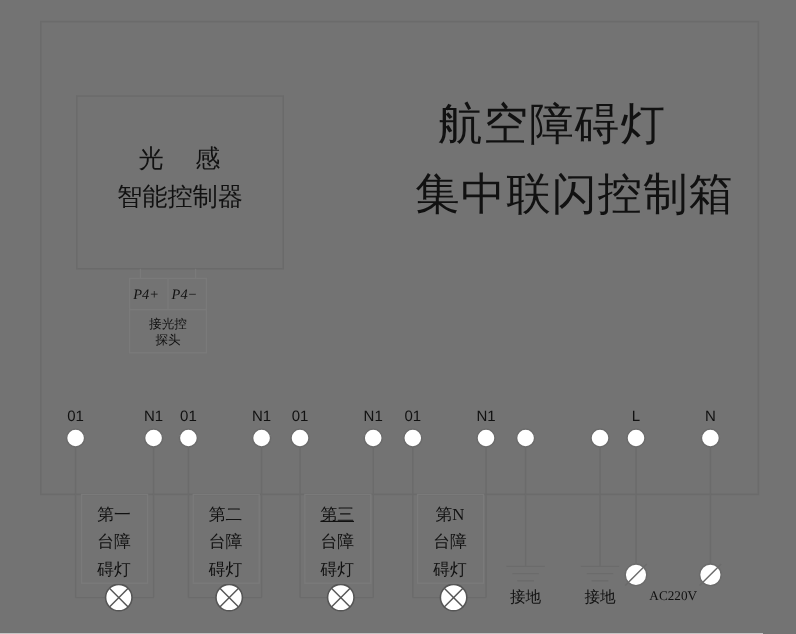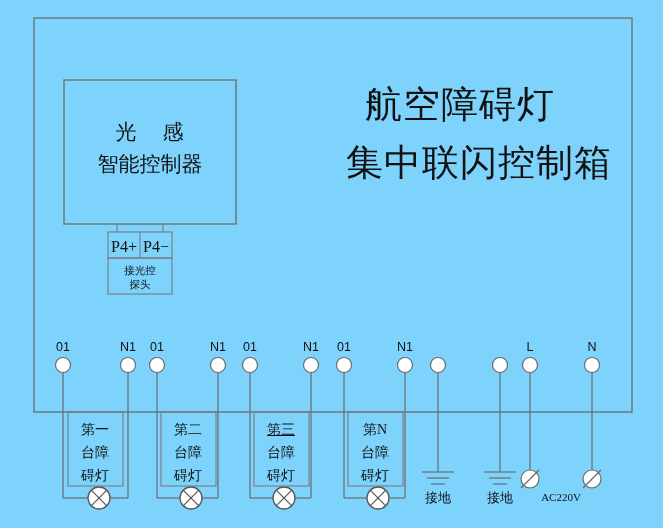--- a/index.html
+++ b/index.html
@@ -8,21 +8,21 @@
     padding: 0;
     background: #ffffff;
   }
   body {
     font-family: "Liberation Serif", "DejaVu Serif", serif;
   }
   #diagram-root {
     position: relative;
     width: 663px;
     height: 528px;
-    background: #7dd3fc;
+    background: #737373;
     overflow: hidden;
   }
   #diagram-svg {
     position: absolute;
     left: 0;
     top: 0;
     width: 663px;
     height: 528px;
   }
   .ln {
@@ -80,22 +80,23 @@
   .ctrl-line2 {
     font-size: 21px;
     letter-spacing: 0px;
   }
   .term-label {
     font-size: 12.5px;
     font-family: Liberation Sans, sans-serif;
     text-align: right;
   }
   .p4-label {
-    font-size: 16px;
-    font-family: "Liberation Serif", "DejaVu Serif", serif;
+    font-size: 12px;
+    font-family: "Liberation Serif", "DejaVu Serif", serif;
+    font-style: italic;
   }
   .probe-label {
     font-size: 10.5px;
     text-align: center;
     line-height: 1.25;
   }
   .lamp-label {
     font-size: 14px;
     text-align: left;
     line-height: 1.45;

